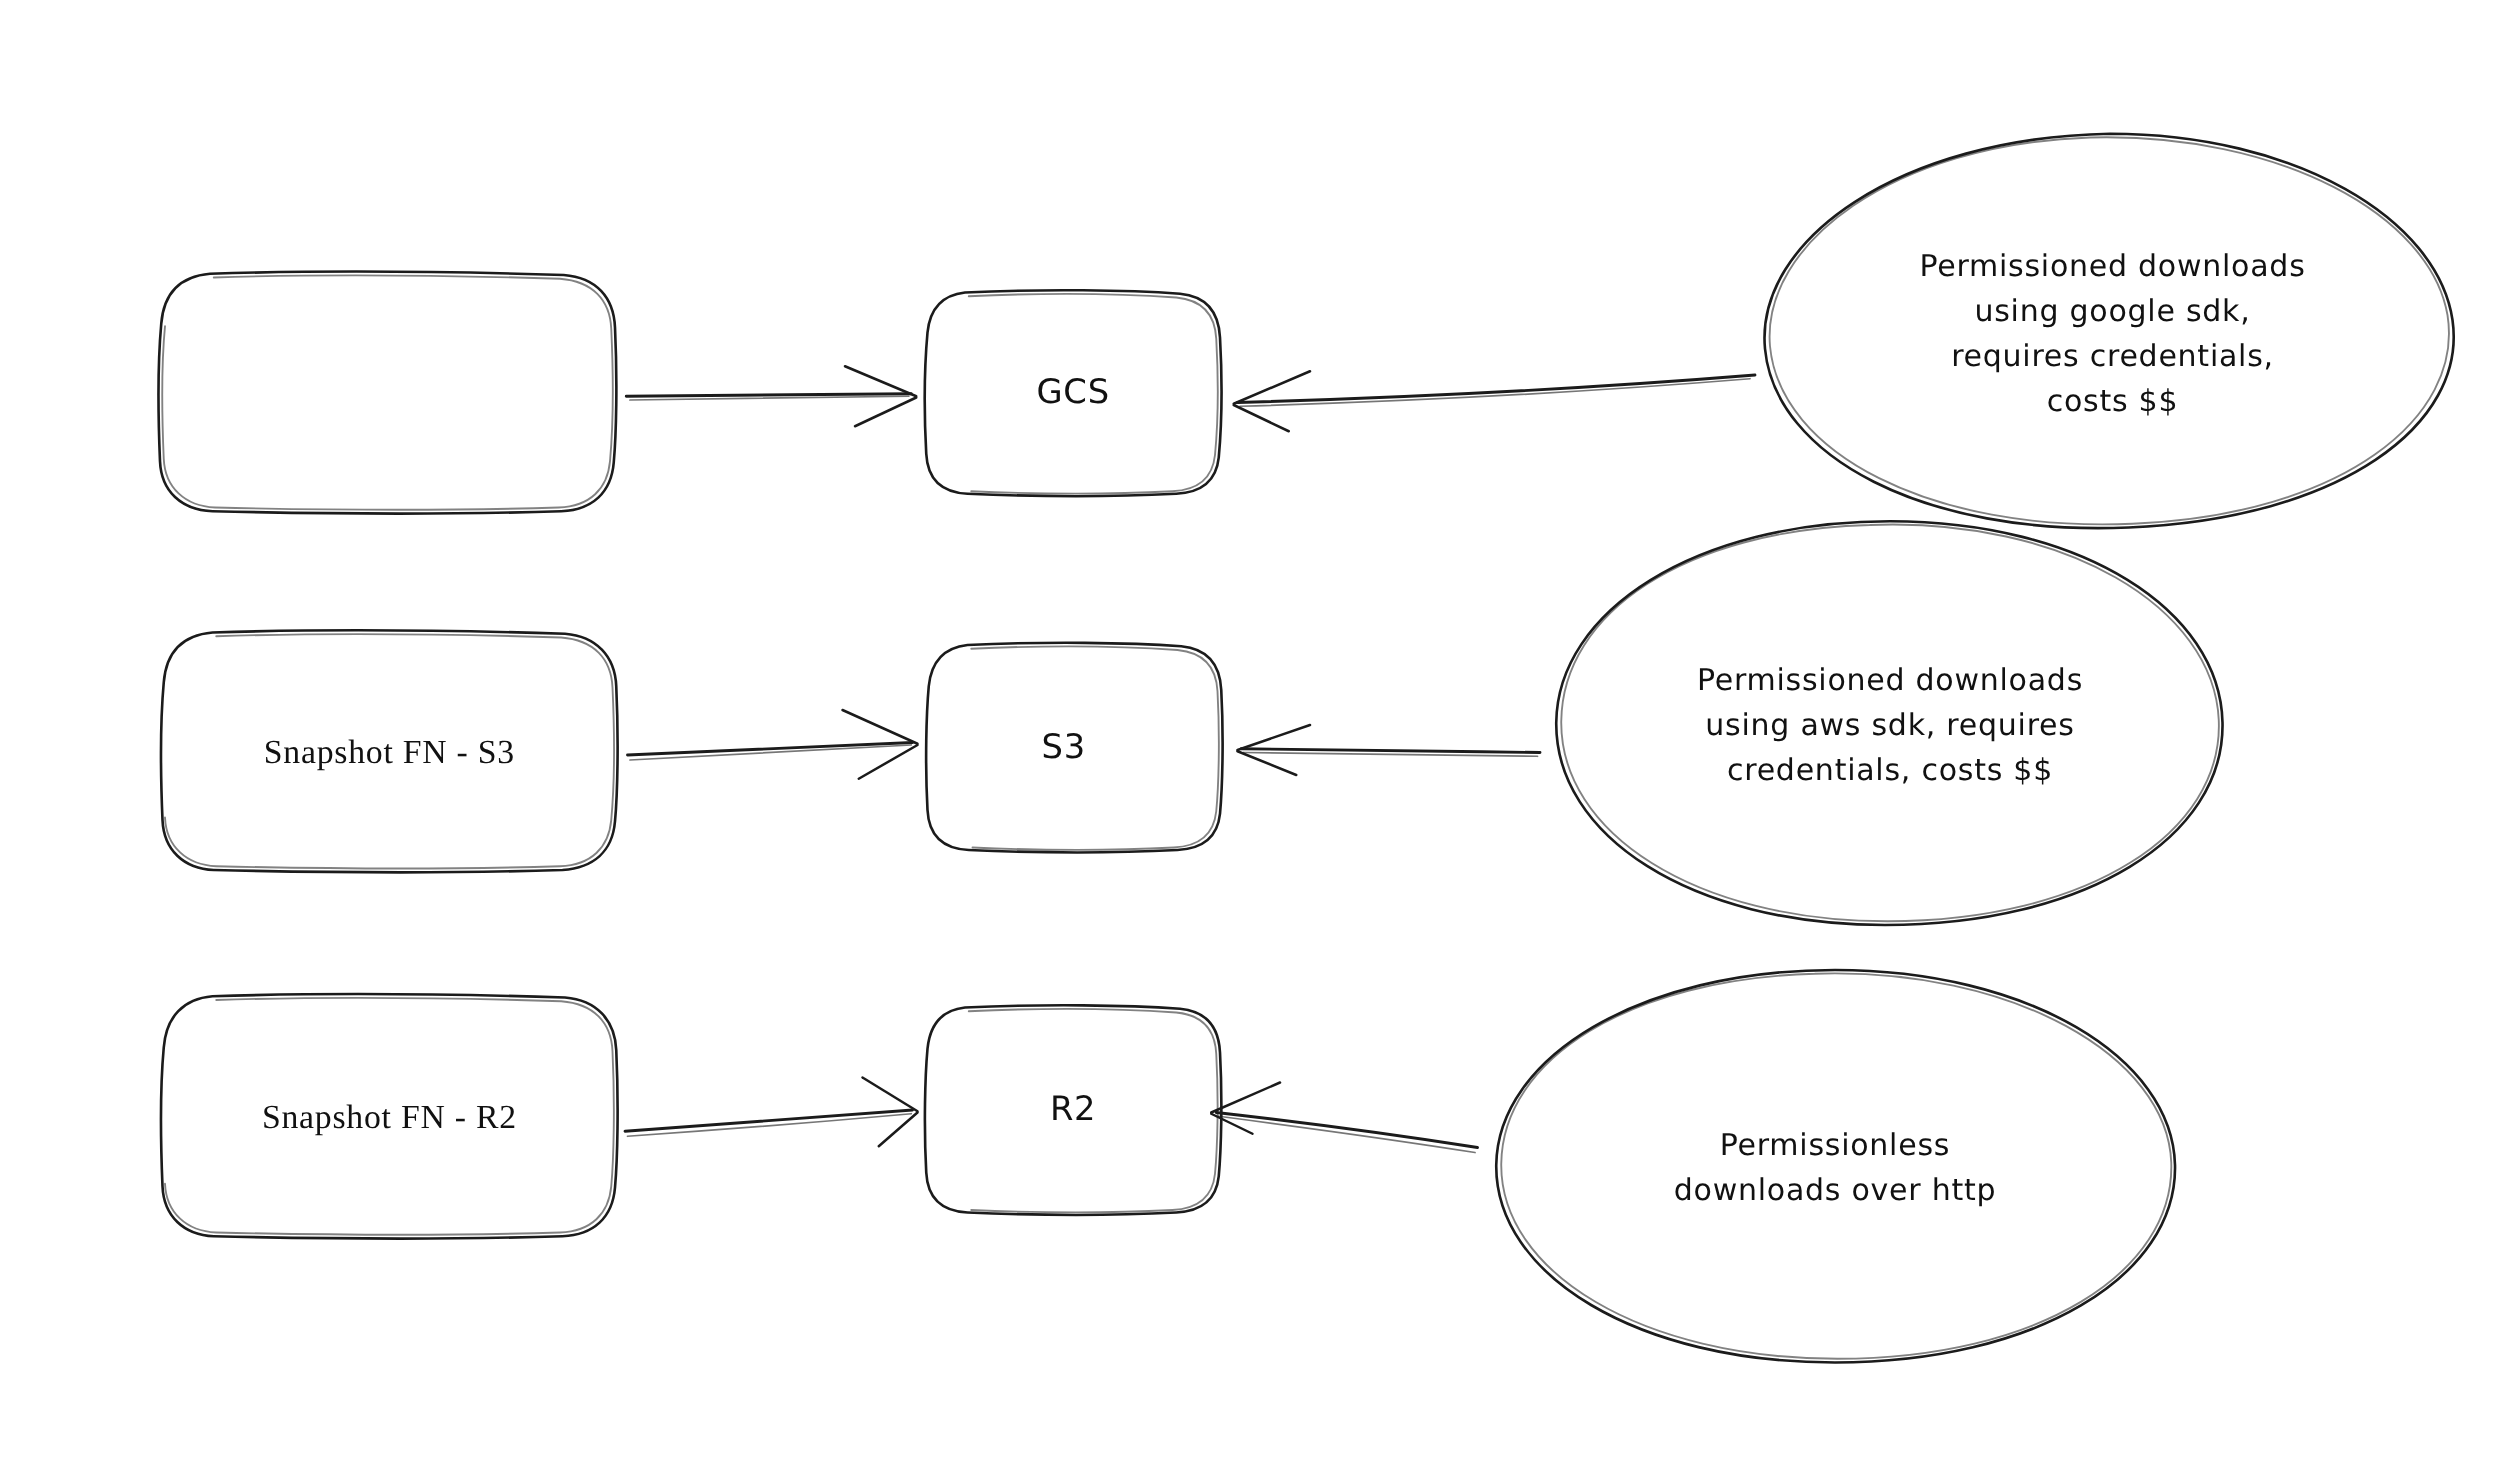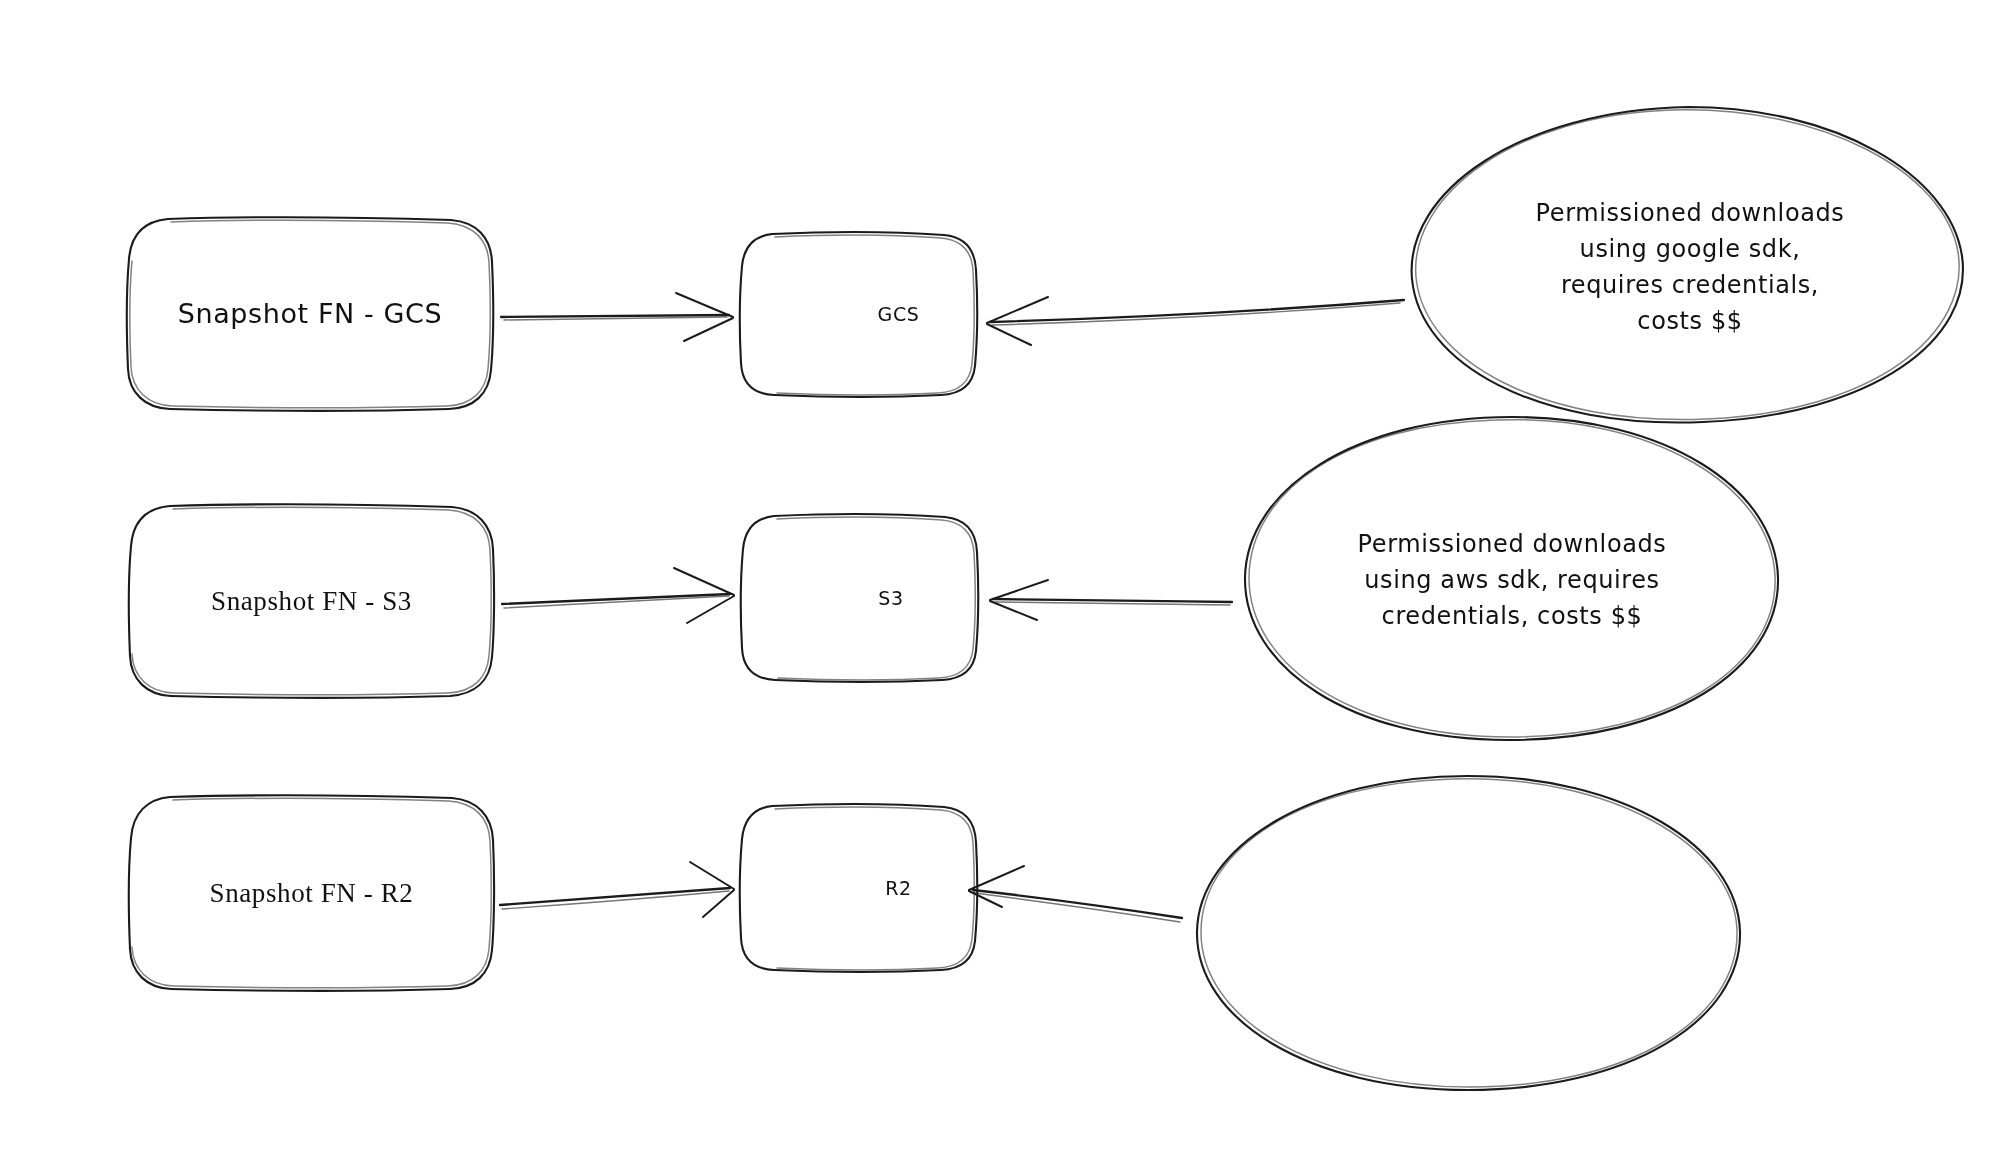--- a/index.html
+++ b/index.html
@@ -46,22 +46,21 @@
     font-family: "DejaVu Sans", sans-serif;
     letter-spacing: 0.6px;
     line-height: 1.42;
     white-space: pre-line;
     pointer-events: none;
   }
   .label-box {
     font-size: 27px;
   }
   .label-target {
-    font-size: 19px;
-    margin-left: 40px;
+    font-size: 27px;
   }
   .label-note {
     font-size: 24px;
     line-height: 1.5;
   }
 </style>
 </head>
 <body>
 
 <div id="canvas">
@@ -238,35 +237,36 @@
 
     <g>
       <path class="sk-stroke sk-arrow-line" d="M1182 918 C 1105 906, 1035 897, 973 890"></path>
       <path class="sk-stroke sk-arrow-line2" d="M1180 922 C 1104 910, 1036 901, 975 893"></path>
       <path class="sk-stroke sk-arrow-head" d="M1024 866 L 969 890"></path>
       <path class="sk-stroke sk-arrow-head" d="M1002 907 L 969 891"></path>
     </g>
 
   </svg>
 
-  <div class="node-label label-box" style="left:128px; top:219px; width:364px; height:190px;">Snapshot FN - GCS</div>
 
   <div class="node-label label-target" style="left:741px; top:234px; width:235px; height:161px;">GCS</div>
 
   <div class="node-label label-note" style="left:1430px; top:112px; width:520px; height:310px;">Permissioned downloads
 using google sdk,
 requires credentials,
 costs $$</div>
 
   <div class="node-label label-box" style="left:130px; top:506px; width:363px; height:190px;font-family:Liberation Serif, serif;">Snapshot FN - S3</div>
 
   <div class="node-label label-target" style="left:742px; top:516px; width:218px; height:164px;">S3</div>
 
   <div class="node-label label-note" style="left:1258px; top:420px; width:508px; height:320px;">Permissioned downloads
 using aws sdk, requires
 credentials, costs $$</div>
 
   <div class="node-label label-box" style="left:130px; top:797px; width:363px; height:192px;font-family:Liberation Serif, serif;">Snapshot FN - R2</div>
 
   <div class="node-label label-target" style="left:741px; top:806px; width:235px; height:164px;text-align:center;">R2</div>
 
+  <div class="node-label label-note" style="left:1210px; top:778px; width:516px; height:312px;">Permissionless
+downloads over http</div>
 
 </div>
 
 </body></html>

